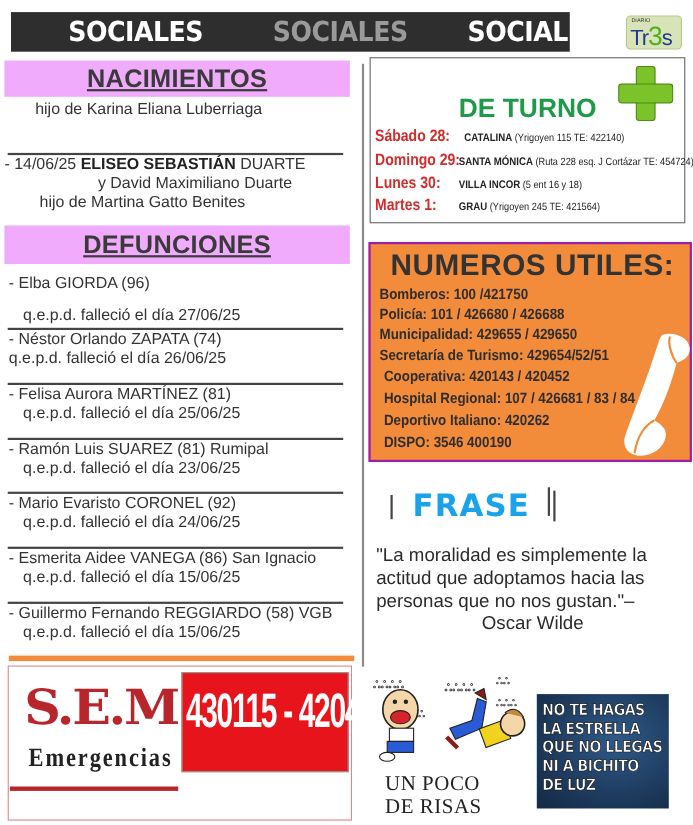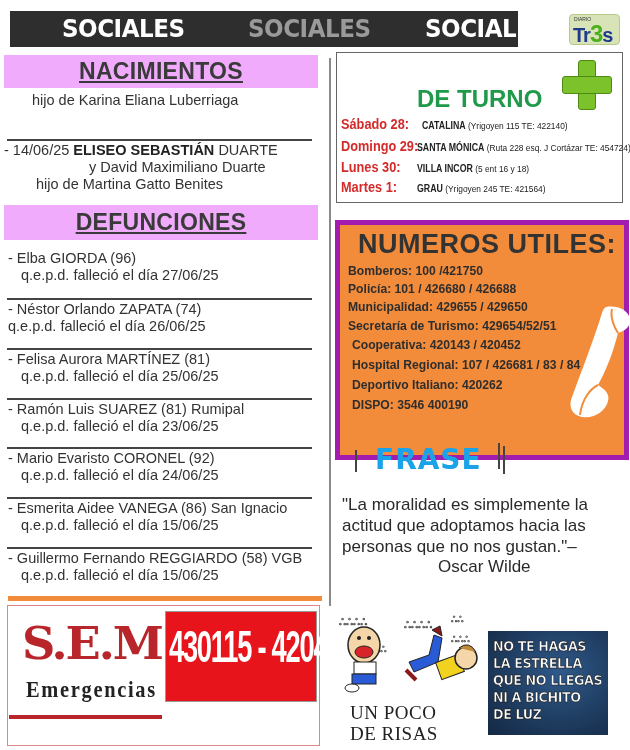--- a/index.html
+++ b/index.html
@@ -7,21 +7,21 @@
   body { position: relative; font-family: "Liberation Sans", sans-serif; color: #333; }
 
   
   .header { position: absolute; left: 10px; top: 11px; width: 508px; height: 36px; background: #2e2e2e; }
   .header .h-word { position: absolute; top: 3px; font-family: "DejaVu Sans", sans-serif; font-weight: bold; font-size: 25px; letter-spacing: -0.5px; transform: scaleX(0.92); transform-origin: left center; }
   .h1 { left: 52px; color: #ffffff; }
   .h2 { left: 238px; color: #9a9a9a; }
   .h3 { left: 415px; color: #ffffff; }
   .logo { position: absolute; left: 559px; top: 3px; width: 51px; height: 31px; background: #d8e4b8; border-radius: 4px; border: 1px solid #b6c98a; }
   .logo .logo-small { position: absolute; left: 4px; top: 1px; font-size: 5px; color: #333; }
-  .logo .logo-main { position: absolute; left: 3px; top: 5px; font-weight: bold; font-size: 20px; color: #1e3a8a; letter-spacing: -1px; }
+  .logo .logo-main { position: absolute; left: 3px; top: 5px; font-weight: normal; font-size: 20px; color: #1e3a8a; letter-spacing: -1px; }
   .logo .logo-main .three { color: #4caf1e; font-size: 24px; }
 
   
   .vdiv { position: absolute; left: 329px; top: 58px; width: 2px; height: 548px; background: #8a8a8a; }
 
   
   .sec-head { position: absolute; left: 4px; width: 314px; background: #f0abfc; text-align: center; }
   .sec-head span { font-weight: bold; font-size: 23px; color: #3a3a3a; text-decoration: underline; text-underline-offset: 2px; letter-spacing: 0.3px; }
   .nac-head { top: 55px; height: 33px; padding-top: 3px; }
   .def-head { top: 205px; height: 35px; padding-top: 4px; }
@@ -39,21 +39,21 @@
   .cross { position: absolute; left: 225px; top: 7px; width: 50px; height: 50px; }
   .cross .v { position: absolute; left: 16px; top: 0; width: 18px; height: 50px; background: #7cc22a; border: 1.5px solid #4d8a12; border-radius: 3px; }
   .cross .h { position: absolute; left: 0; top: 16px; width: 50px; height: 18px; background: #7cc22a; border: 1.5px solid #4d8a12; border-radius: 3px; }
   .cross .c { position: absolute; left: 17px; top: 17px; width: 16px; height: 16px; background: #7cc22a; }
   .farm-row { position: absolute; left: 4px; white-space: nowrap; }
   .farm-day { display: inline-block; font-family: "Liberation Sans", sans-serif; font-weight: bold; font-size: 15px; color: #d42a2a; transform: scaleX(0.85); transform-origin: left center; }
   .farm-info { position: absolute; font-size: 9.5px; color: #222; white-space: nowrap; transform: scaleX(0.88); transform-origin: left center; }
   .farm-info b { font-size: 10px; }
 
   
-  .num { position: absolute; left: 335px; top: 220px; width: 294px; height: 240px; background: #f28c3a; border: 5px solid #a21caf; }
+  .num { position: absolute; left: 335px; top: 220px; width: 294px; height: 200px; background: #f28c3a; border: 2px solid #a21caf; }
   .num-title { position: absolute; left: 18px; top: 4px; font-weight: bold; font-size: 27px; color: #333; letter-spacing: 0.5px; }
   .num-line { position: absolute; font-weight: bold; font-size: 13.5px; color: #2e2e2e; white-space: nowrap; transform: scaleX(0.9); transform-origin: left center; }
   .phone { position: absolute; left: 228px; top: 80px; width: 64px; height: 115px; }
 
   
   .frase-bar1 { position: absolute; left: 355px; top: 450px; width: 2px; height: 22px; background: #444; }
   .frase-bar2 { position: absolute; left: 498px; top: 443px; width: 2px; height: 26px; background: #444; }
   .frase-bar3 { position: absolute; left: 503px; top: 446px; width: 2px; height: 28px; background: #444; }
   .frase-title { position: absolute; left: 375px; top: 443px; font-family: "DejaVu Sans", sans-serif; font-weight: bold; font-size: 28px; color: #1aa3e8; letter-spacing: 1px; }
   .quote { position: absolute; left: 342px; top: 494px; width: 285px; font-size: 17px; line-height: 21px; color: #2a2a2a; }
@@ -103,21 +103,21 @@
   <div style="padding-left:85px;">y David Maximiliano Duarte</div>
   <div style="padding-left:32px;">hijo de Martina Gatto Benites</div>
 </div>
 
 <div class="sec-head def-head">
   <span>DEFUNCIONES</span>
 </div>
 
 <div class="entry" style="top:250px;">
   <div style="padding-left:4px;">- Elba GIORDA (96)</div>
-  <div style="padding-left:17px;">q.e.p.d. falleció el día 27/06/25</div>
+  <div style="padding-left:17px;margin-top:12px;">q.e.p.d. falleció el día 27/06/25</div>
 </div>
 <div class="sep" style="top:298px;"></div>
 <div class="entry" style="top:301px;">
   <div style="padding-left:4px;">- Néstor Orlando ZAPATA (74)</div>
   <div style="padding-left:4px;">q.e.p.d. falleció el día 26/06/25</div>
 </div>
 <div class="sep" style="top:348px;"></div>
 <div class="entry" style="top:351px;">
   <div style="padding-left:4px;">- Felisa Aurora MARTÍNEZ (81)</div>
   <div style="padding-left:17px;">q.e.p.d. falleció el día 25/06/25</div>

